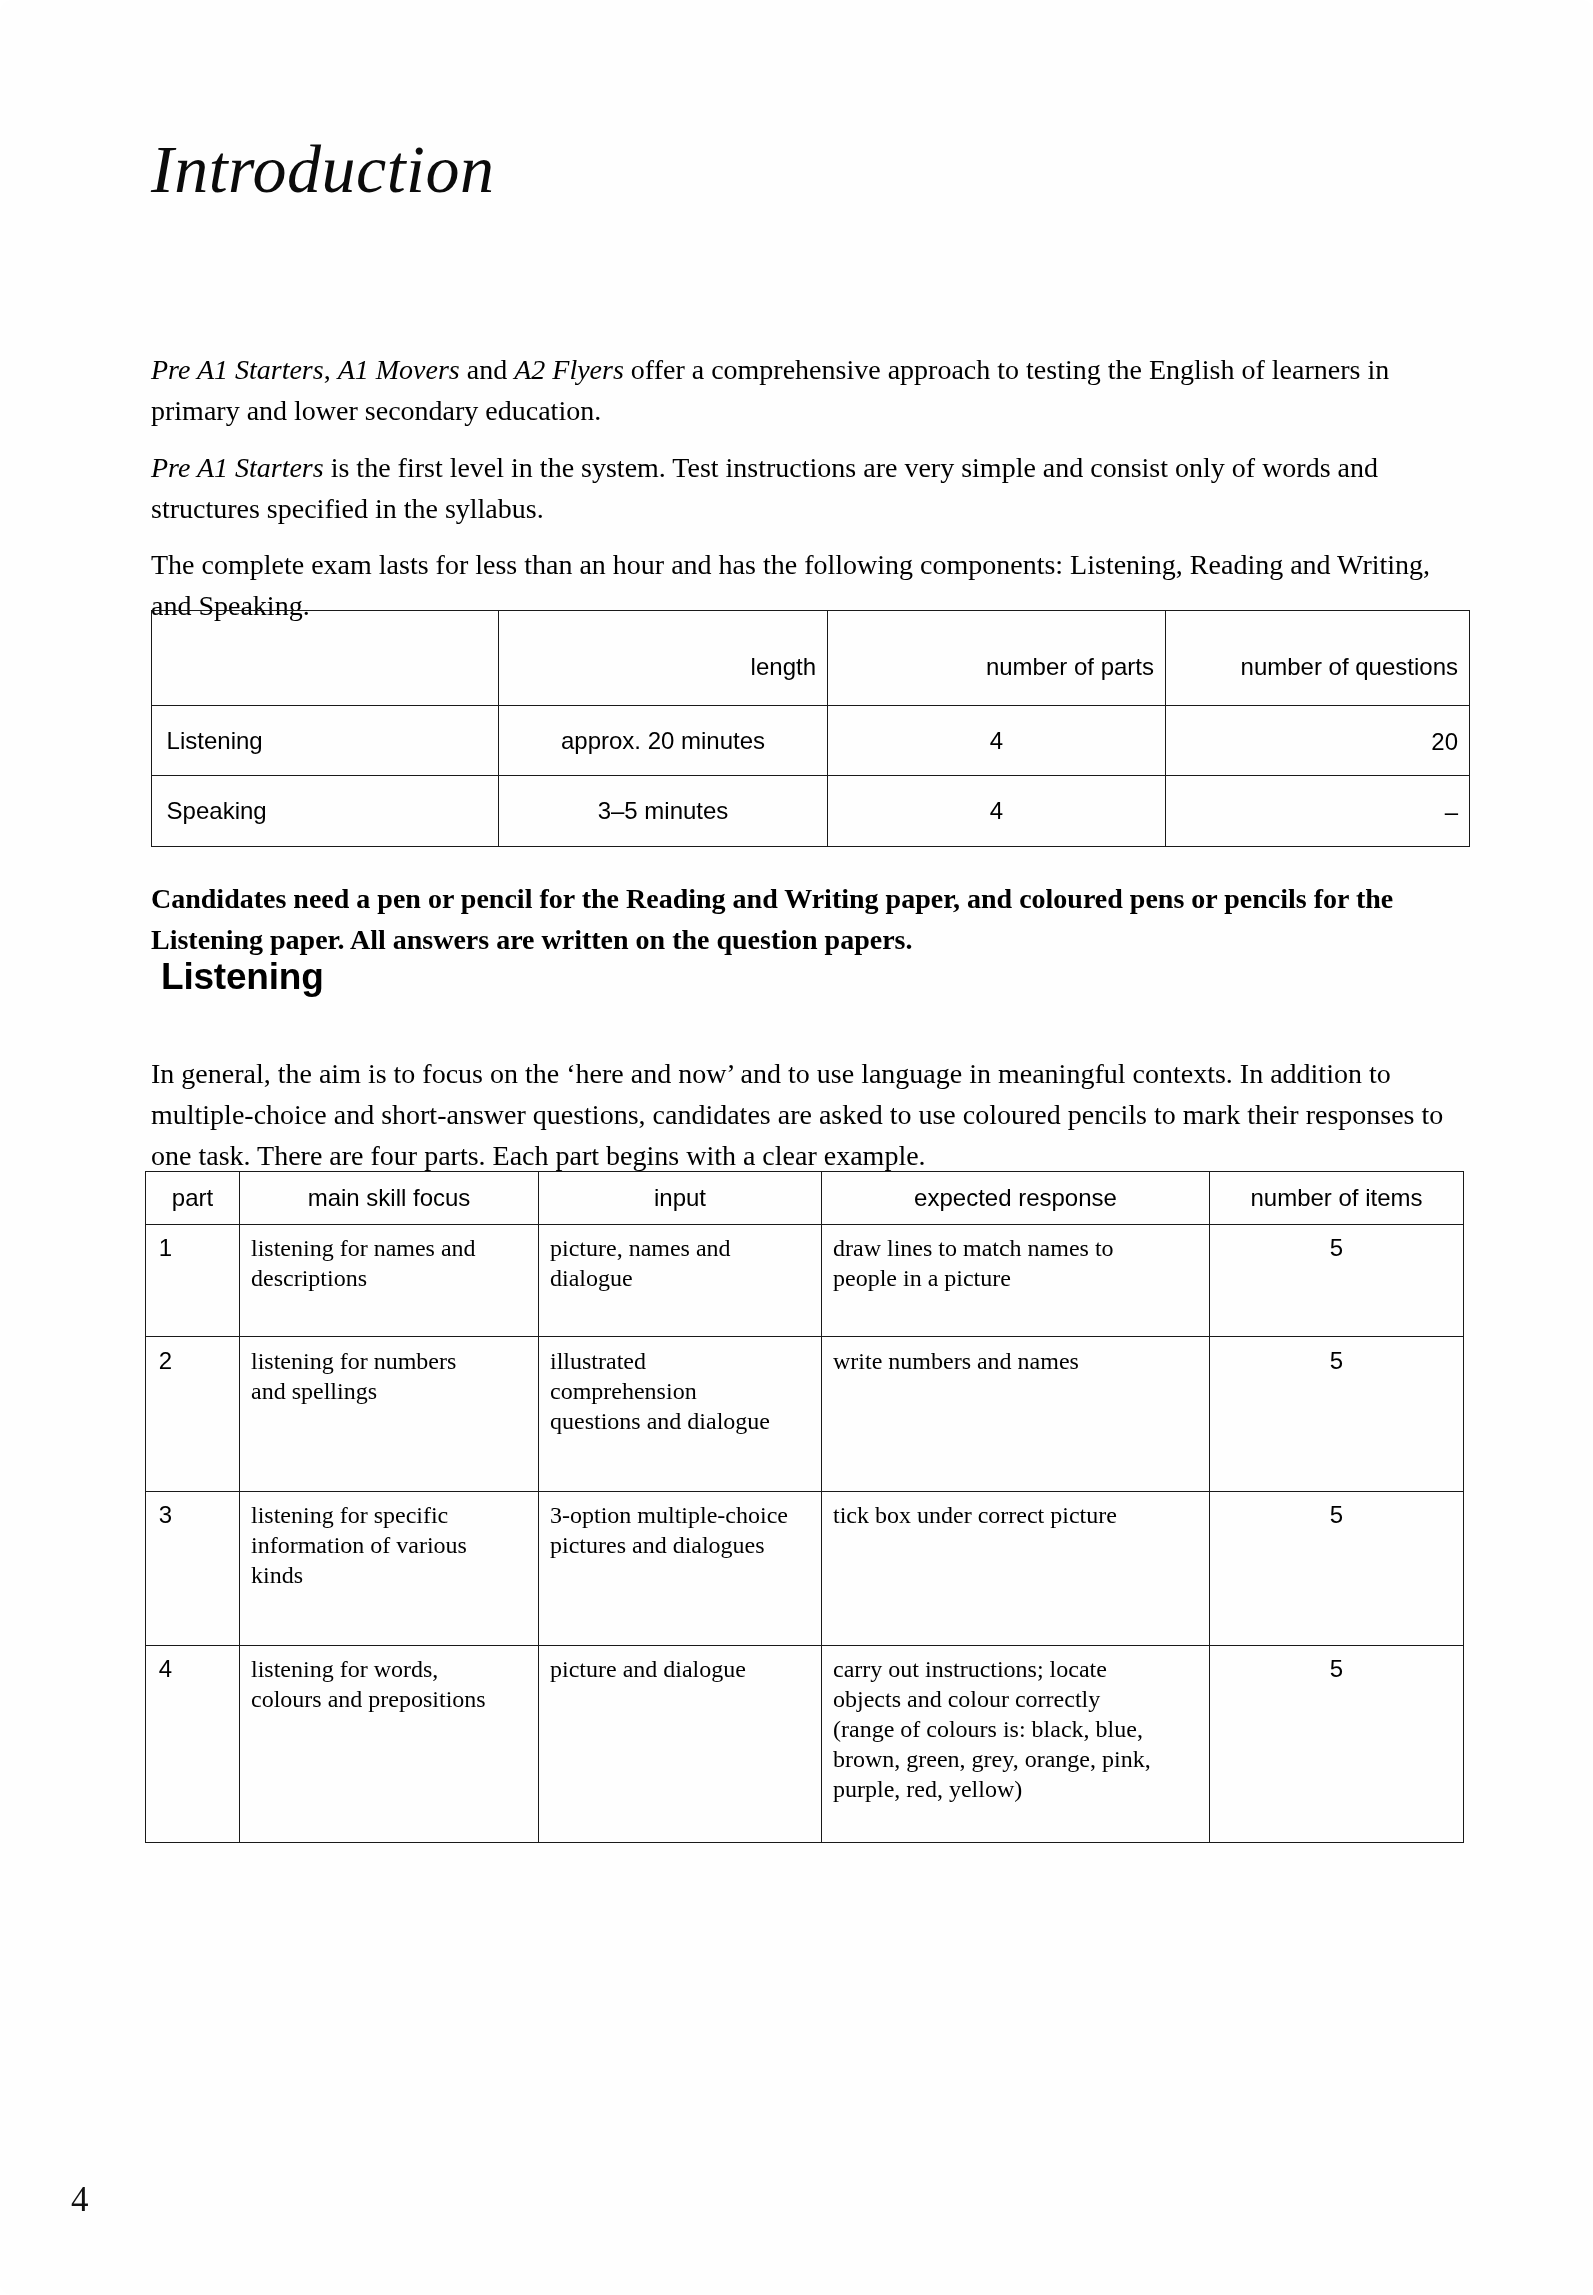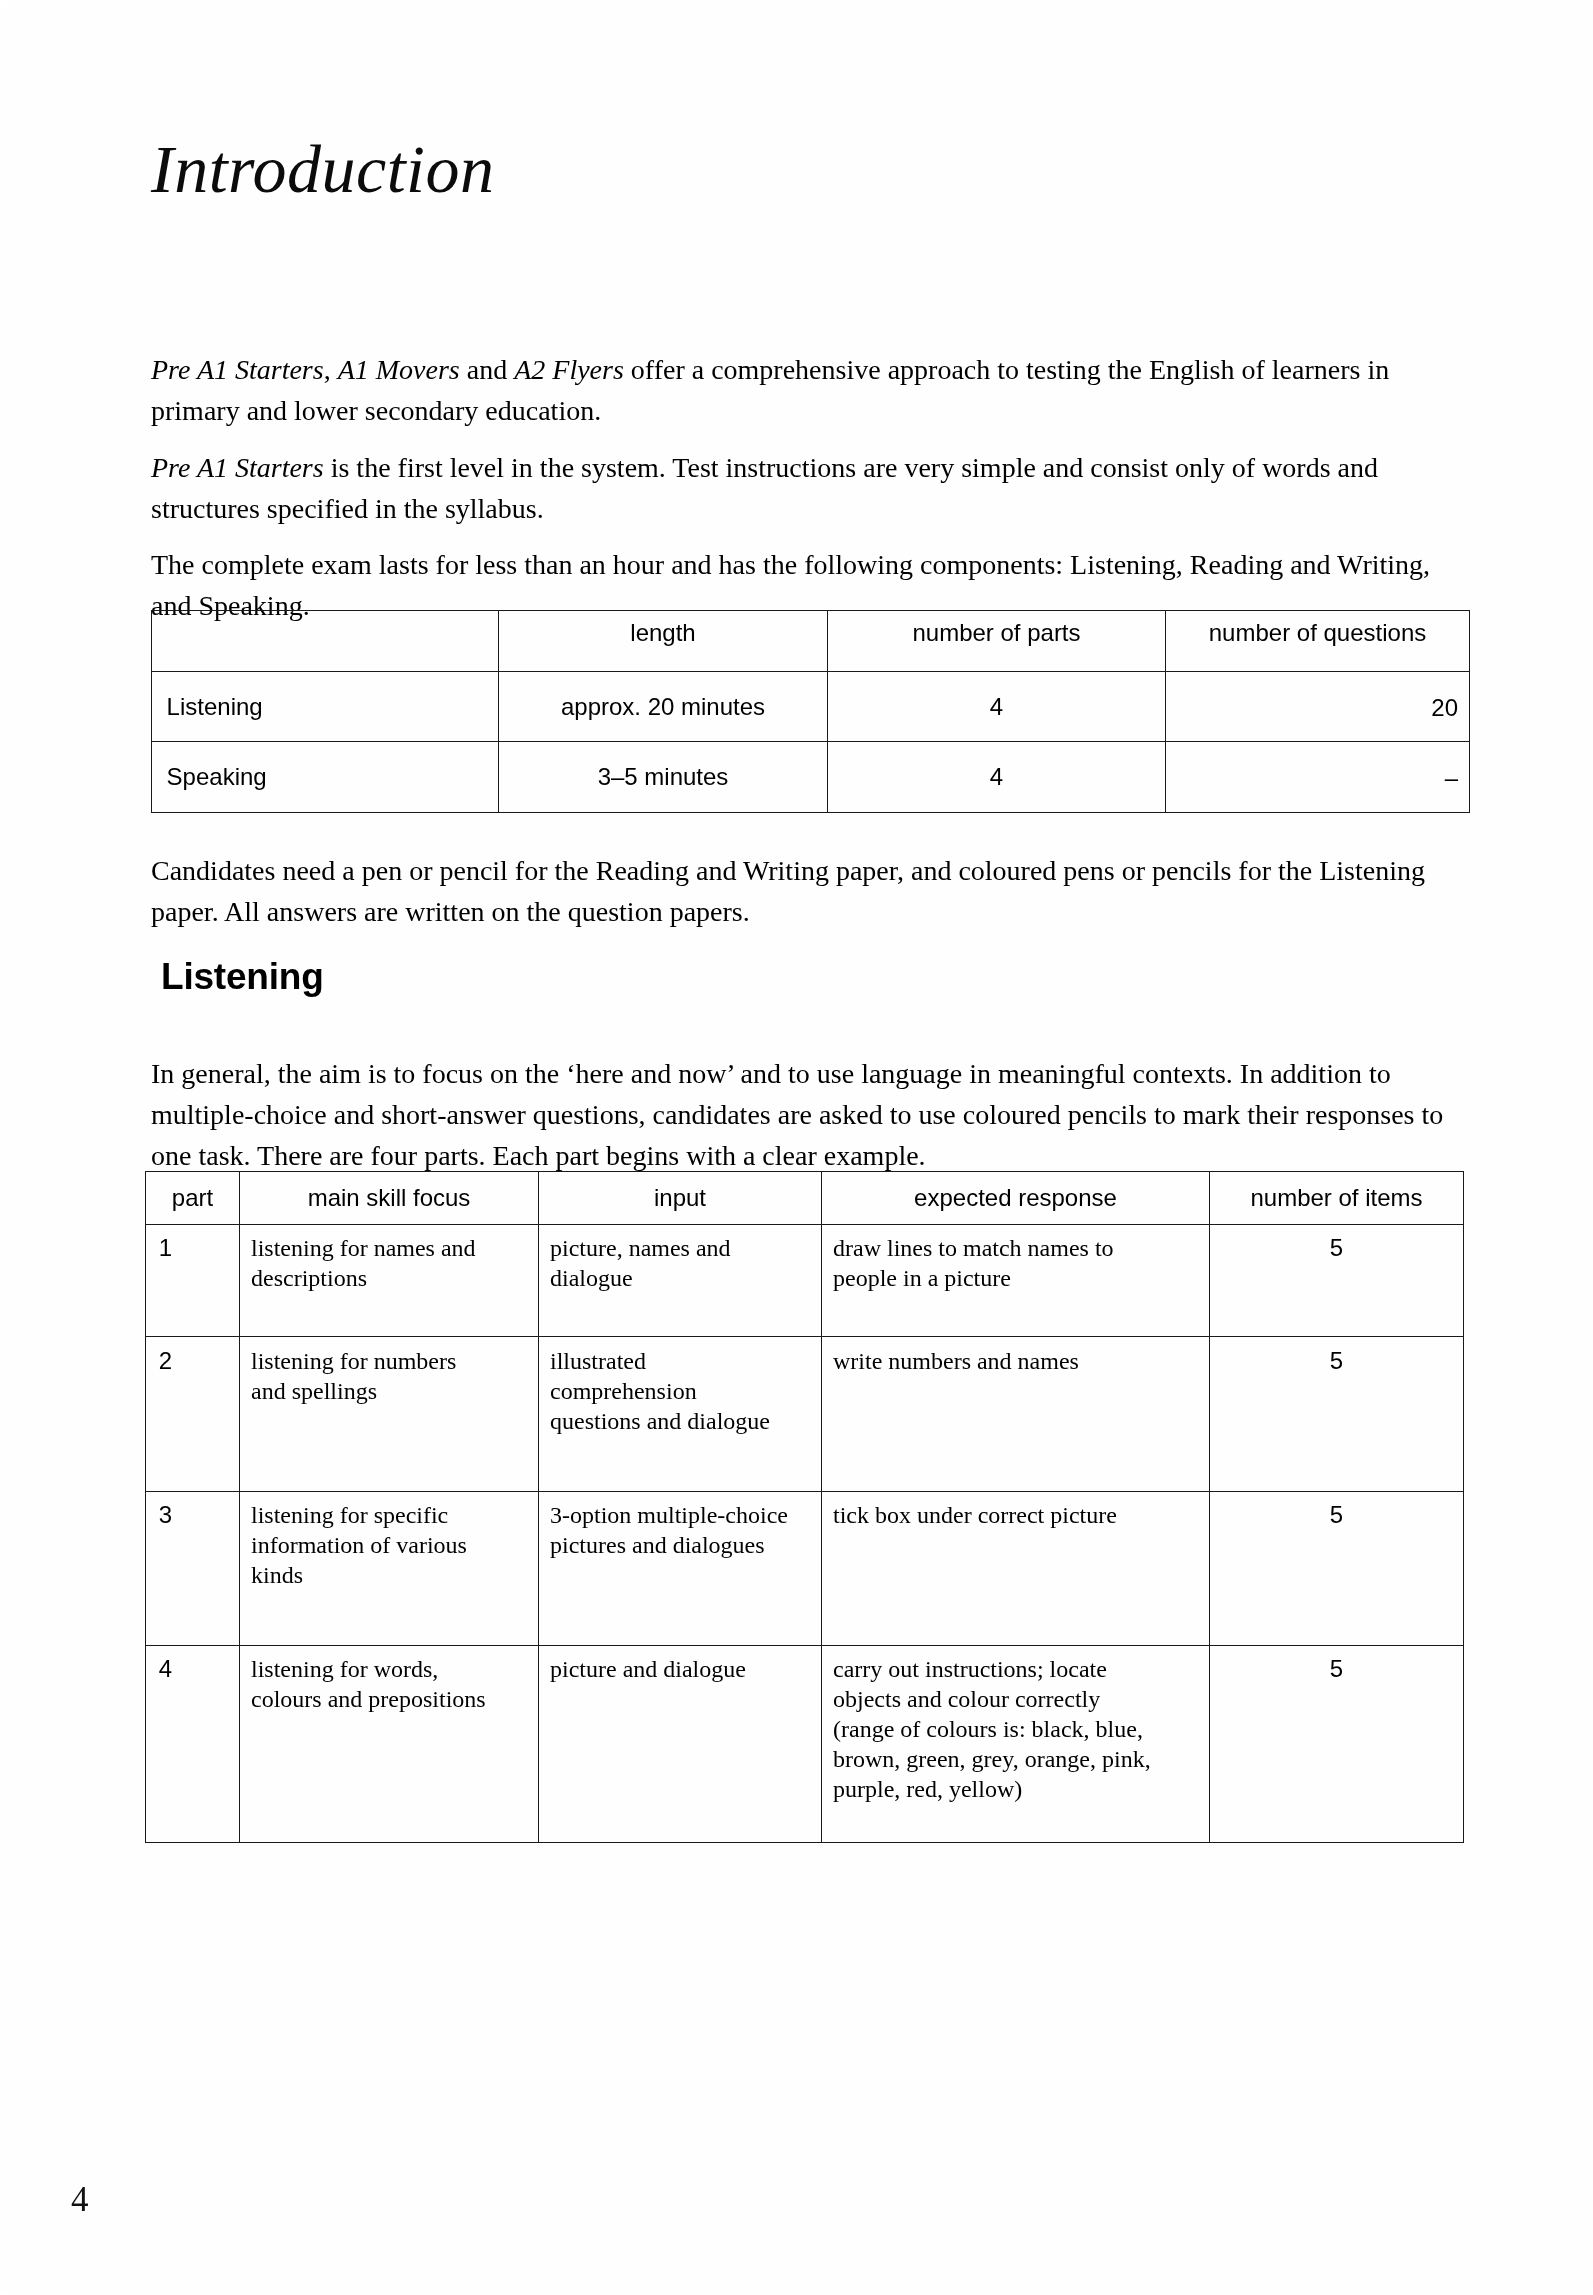--- a/index.html
+++ b/index.html
@@ -43,21 +43,21 @@
     line-height: 41px;
     color: #000000;
     margin: 0 0 15.5px 0;
     text-align: left;
   }
   .para em {
     font-style: italic;
   }
 
   #intro-paras { top: 349px; }
-  #materials-para { top: 850px; }
+  #materials-para { top: 878px; font-weight: bold; }
   #listening-para { top: 1053px; }
 
   
   .section-heading {
     position: absolute;
     left: 161px;
     top: 958px;
     font-family: "Liberation Sans", sans-serif;
     font-weight: bold;
     font-size: 37px;
@@ -88,22 +88,22 @@
   
   #table-components {
     left: 151px;
     top: 610px;
     width: 1319px;
   }
   #table-components td {
     height: 40px;
   }
   #table-components td.hdr {
-    text-align: center;
-    padding-top: 2px;
+    text-align: right;
+    padding-top: 36px;
     padding-bottom: 18.3px;
     vertical-align: middle;
   }
   #table-components td.rowlabel {
     text-align: left;
     vertical-align: middle;
     padding-left: 14.6px;
   }
   #table-components td.ctr {
     text-align: center;

